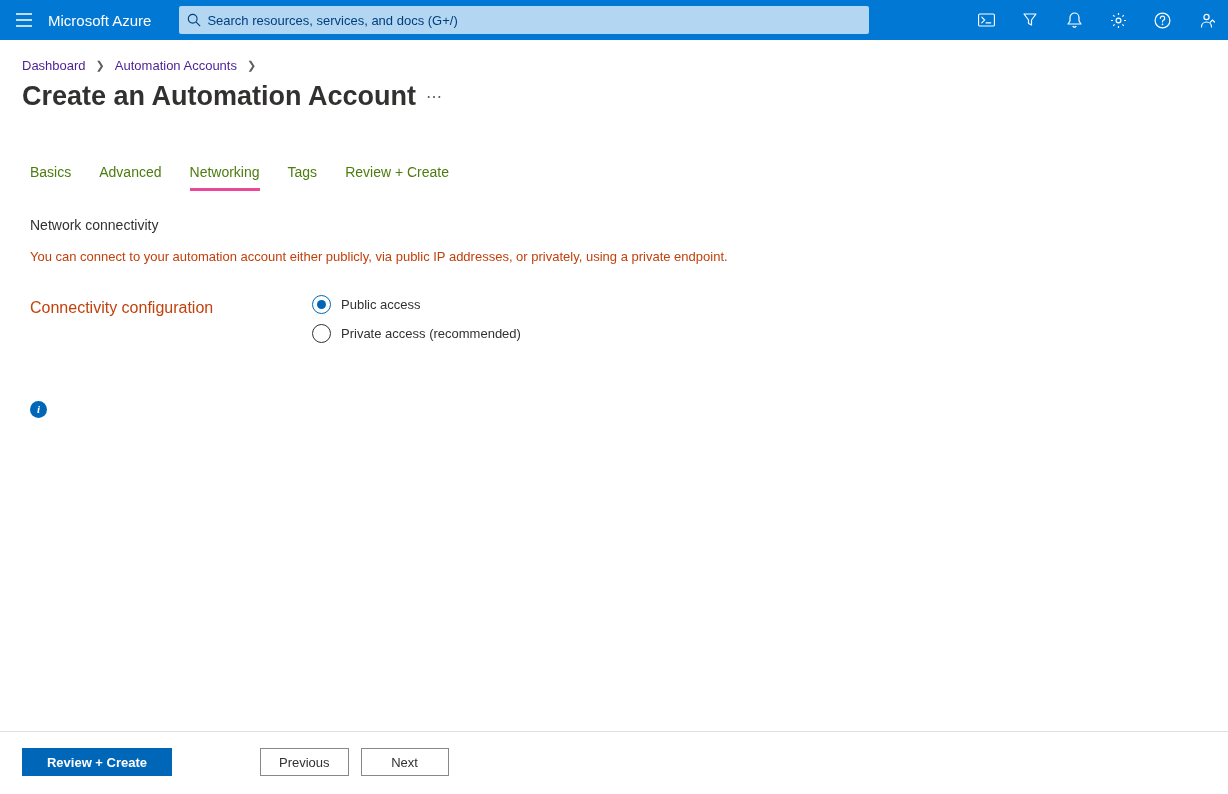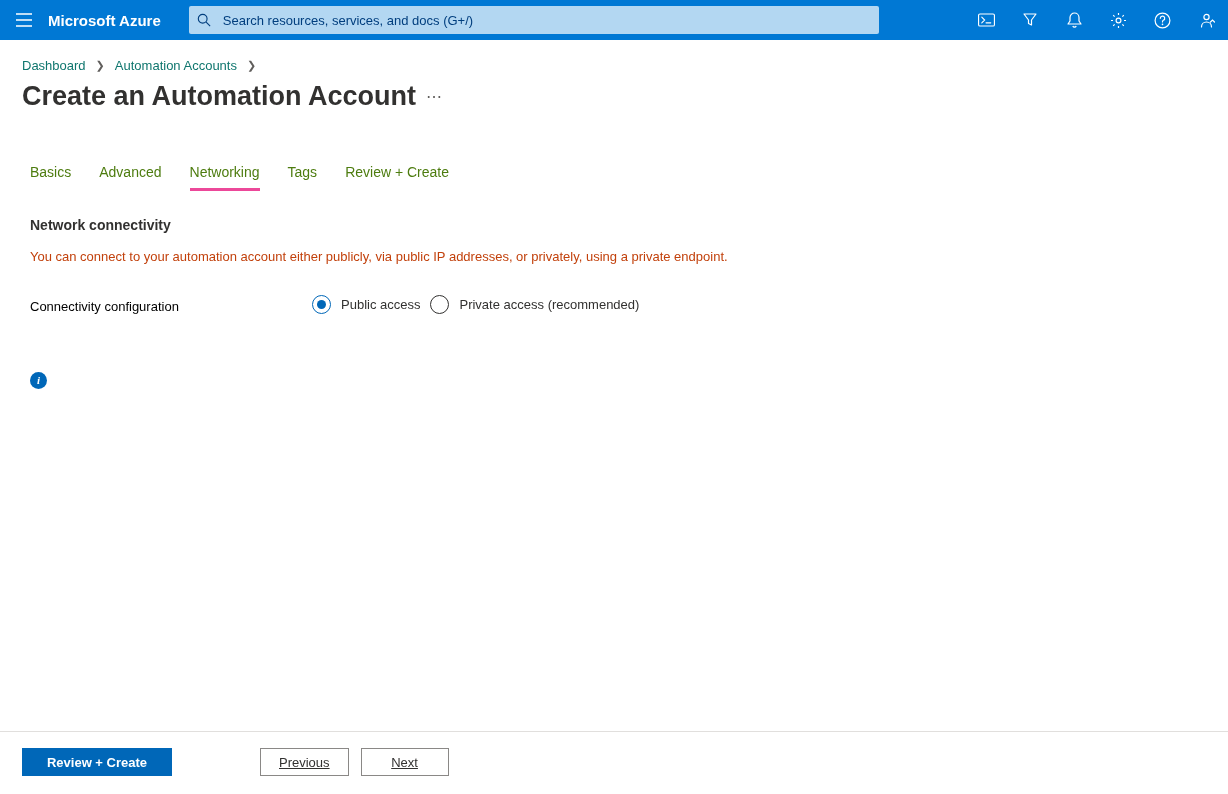--- a/index.html
+++ b/index.html
@@ -27,35 +27,34 @@
     align-items: center;
     gap: 0;
   }
   .hamburger-btn {
     width: 48px; height: 40px;
     display: flex; align-items: center; justify-content: center;
     cursor: pointer;
   }
   .brand {
     font-size: 15px;
-    font-weight: 700;
+    font-weight: 400;
     padding-right: 24px;
     white-space: nowrap;
   }
   .searchbox {
     flex: 0 0 690px;
     height: 28px;
     background: #b3d7f2;
     border-radius: 2px;
     display: flex;
     align-items: center;
     padding: 0 8px;
     color: #003e7e;
     margin-left: 4px;
-    gap: 6px;
   }
   .searchbox input {
     border: none;
     outline: none;
     background: transparent;
     flex: 1;
     font-size: 13px;
     color: #003e7e;
     margin-left: 6px;
   }
@@ -71,21 +70,21 @@
 
   
   .breadcrumb {
     padding: 18px 22px 4px 22px;
     font-size: 13px;
     display: flex;
     align-items: center;
     gap: 10px;
     color: #0067b8;
   }
-  .breadcrumb a { color: #0f766e; text-decoration: none; cursor: pointer; }
+  .breadcrumb a { color: #4c1d95; text-decoration: none; cursor: pointer; }
   .crumb-sep { color: #605e5c; font-size: 11px; }
 
   
   .page-title-row {
     padding: 4px 22px 0 22px;
     display: flex;
     align-items: flex-start;
     gap: 10px;
   }
   .page-title {
@@ -109,26 +108,26 @@
     color: #4d7c0f;
     border-bottom: 3px solid transparent;
   }
   .tab.active {
     border-bottom: 3px solid #ec4899;
     font-weight: 400;
   }
 
   
   .content { padding: 26px 30px 0 30px; }
-  .section-title { font-size: 14px; font-weight: 700; margin-bottom: 14px; }
+  .section-title { font-size: 14px; font-weight: 400; margin-bottom: 14px; }
   .section-desc { font-size: 13px; color: #c2410c; margin-bottom: 28px; line-height: 1.5; }
 
   .config-row { display: flex; align-items: flex-start; gap: 0; }
-  .config-label { width: 282px; font-size: 13px; color: #000000; padding-top: 4px;}
-  .radio-group { display: flex; flex-direction: row; gap: 10px; }
+  .config-label { width: 282px; font-size: 16px; color: #c2410c; padding-top: 4px;}
+  .radio-group { display: flex; flex-direction: column; gap: 10px; }
   .radio-item { display: flex; align-items: center; gap: 10px; cursor: pointer; font-size: 13px; }
   .radio-circle {
     width: 19px; height: 19px; border: 1px solid #323130; border-radius: 50%;
     display: flex; align-items: center; justify-content: center; background:#fff;
   }
   .radio-item.selected .radio-circle { border-color: #0067b8; }
   .radio-dot { width: 9px; height: 9px; border-radius: 50%; background: #0067b8; display: none; }
   .radio-item.selected .radio-dot { display: block; }
 
   
@@ -151,21 +150,21 @@
   .footer {
     position: absolute;
     left: 0; right: 0; bottom: 0;
     border-top: 1px solid #e1dfdd;
     padding: 16px 22px 18px 22px;
     display: flex;
     align-items: center;
     gap: 88px;
     background: #fff;
   }
-  .footer-right-group { display: flex; gap: 12px; text-decoration: underline; }
+  .footer-right-group { display: flex; gap: 12px; }
   .btn {
     height: 28px;
     padding: 0 18px;
     font-size: 13px;
     border: 1px solid #8a8886;
     background: #fff;
     color: #323130;
     cursor: pointer;
     display: inline-flex; align-items: center; justify-content: center;
     min-width: 88px;

